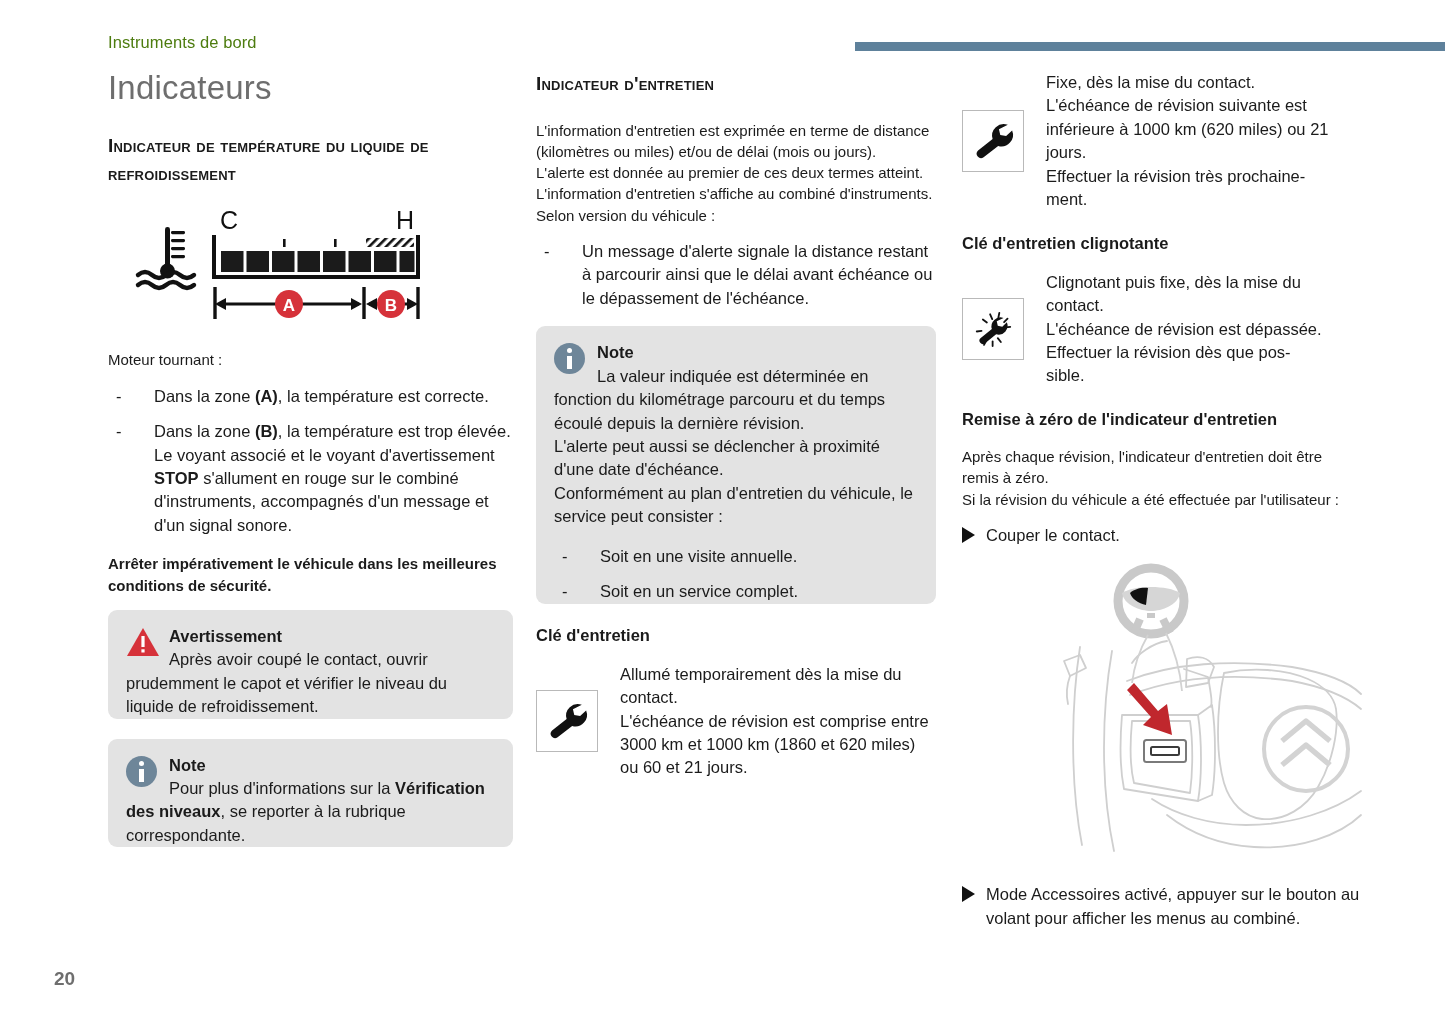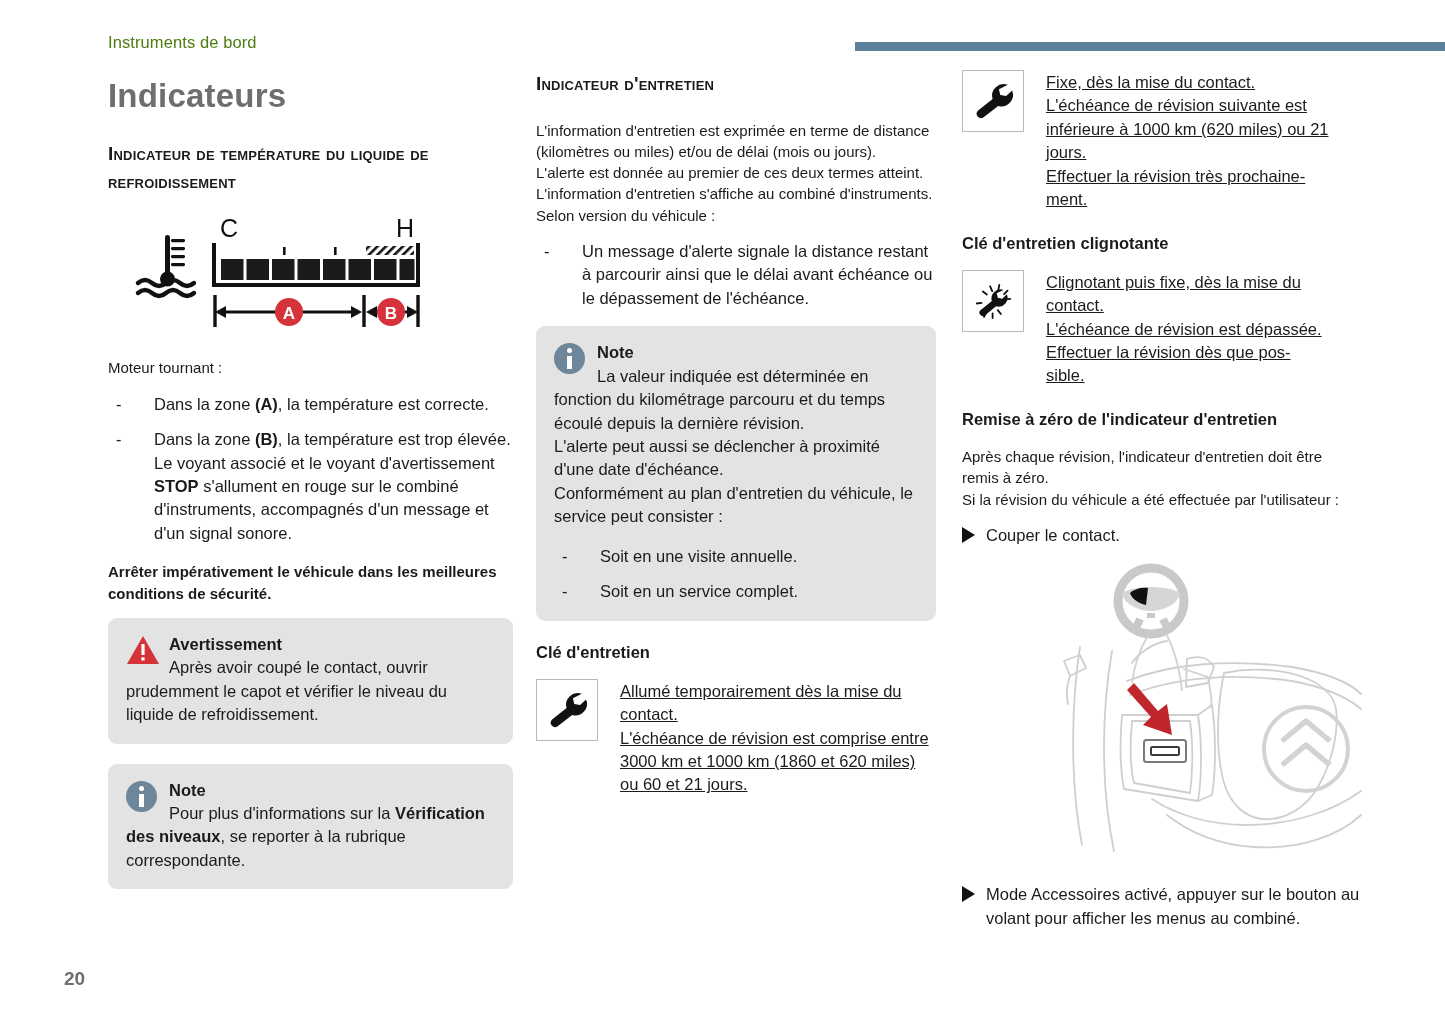--- a/index.html
+++ b/index.html
@@ -29,22 +29,22 @@
     position:absolute; left:0; top:70px;
     width:1445px; height:880px;
   }
   .col { position:absolute; top:0; }
   #col-left   { left:108px;  width:405px; }
   #col-mid    { left:536px;  width:400px; }
   #col-right  { left:962px;  width:400px; }
 
   
   h1.doc-title {
-    font-size:33px; font-weight:700; color:#6e6e6e;
-    margin:8px 0 26px 0; letter-spacing:.2px; line-height:1.1;
+    font-size:33px; font-weight:400; color:#6e6e6e;
+    margin:0 0 26px 0; letter-spacing:.2px; line-height:1.1;
   }
   h2.sec-title {
     font-size:19px; font-weight:700; color:#1b1b1b;
     margin:0 0 22px 0; line-height:1.45;
     letter-spacing:.2px;
     font-variant:small-caps;
     text-transform:lowercase;
   }
   h2.sec-title::first-letter { text-transform:uppercase; }
   h3.sub-title {
@@ -80,21 +80,21 @@
     position:absolute; left:0; top:3px;
     width:0; height:0;
     border-left:13px solid #111;
     border-top:8.5px solid transparent;
     border-bottom:8.5px solid transparent;
   }
 
   
   .callout {
     background:#e3e3e3; border-radius:9px;
-    padding:15px 18px 17px 18px;
+    padding:15px 18px 0 18px;
     margin:0 0 20px 0;
     font-size:16.5px; line-height:1.42;
   }
   .callout .co-icon {
     float:left; width:34px; height:30px; margin-right:9px;
     margin-top:2px;
   }
   .callout .co-label { font-weight:700; }
   .callout .co-text { }
   .callout::after { content:""; display:block; clear:both; }
@@ -105,42 +105,42 @@
   .note-circ::before {
     content:""; position:absolute; left:13px; top:5px;
     width:5px; height:5px; border-radius:50%; background:#fff;
   }
   .note-circ::after {
     content:""; position:absolute; left:13px; top:13px;
     width:5px; height:13px; background:#fff;
   }
 
   
-  .icon-row { display:flex; align-items:flex-start; margin-bottom:20px;text-decoration:underline; }
+  .icon-row { display:flex; align-items:center; margin-bottom:20px; }
   .icon-frame {
     width:62px; height:62px; flex:0 0 62px;
     border:1px solid #b9b9b9; background:#fff;
     display:flex; align-items:center; justify-content:center;
     margin-right:22px;
   }
   .icon-row .icon-copy {
     flex:1; font-size:16.5px; line-height:1.42; padding-top:1px;
   }
 
   
   #temp-figure {
     width:100%; height:118px; margin:4px 0 22px 0; position:relative;
   }
 
   
   #car-figure { width:100%; height:310px; margin:6px 0 10px 0; }
 
   
   #page-number {
-    position:absolute; left:64px; top:968px;
+    position:absolute; left:54px; top:968px;
     font-size:19px; font-weight:700; color:#6e6e6e;
   }
 </style>
 </head>
 <body>
 
 <div id="header-rule"></div>
 <div id="running-head">Instruments de bord</div>
 
 <div id="page">

